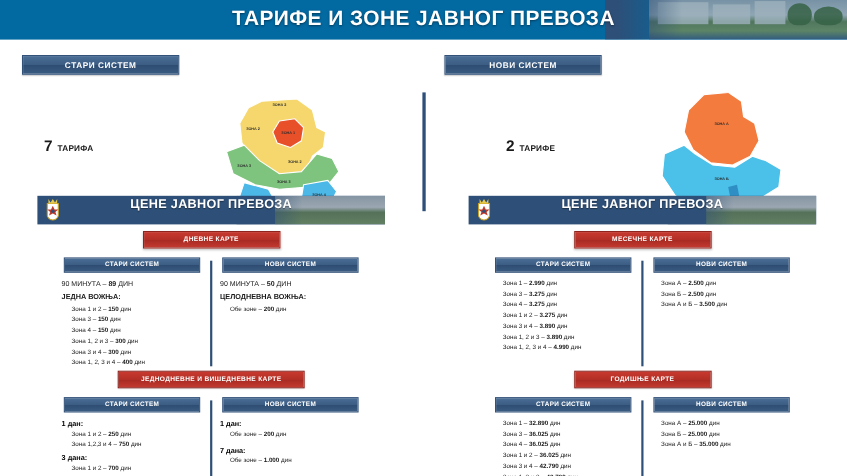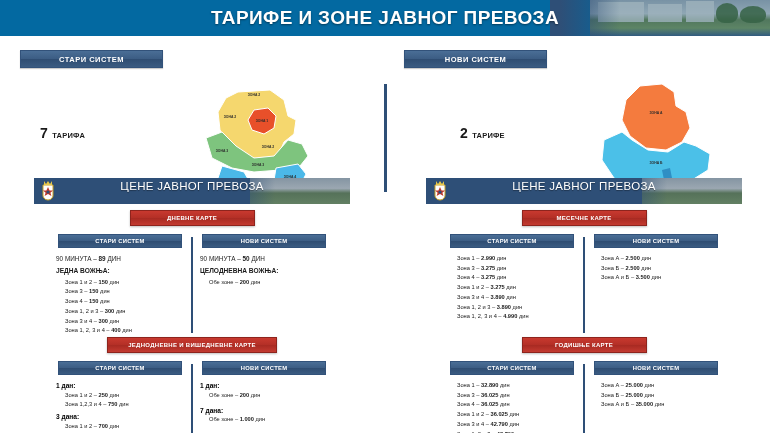--- a/index.html
+++ b/index.html
@@ -94,21 +94,21 @@
   .panel-header .ph-fade {
     position:absolute; right:75px; top:0; width:60px; height:26px;
     background: linear-gradient(to left, rgba(46,79,119,0), #2e4f77 90%);
   }
   .crest {
     position: relative; z-index:3; width: 16px; height: 20px; margin-left: 6px; flex:0 0 auto;
   }
   .panel-header .ph-title {
     position: absolute; left:0; top:0; width: 100%; height: 16px; z-index:2;
     display:flex; align-items:center; justify-content:center;
-    color:#fff; font-size: 11.5px; font-weight: normal; letter-spacing:.3px;
+    color:#fff; font-size: 11.5px; font-weight: bold; letter-spacing:.3px;
     text-shadow: 0 1px 1px rgba(0,0,0,.4);
   }
 
   .redbtn {
     position: relative; margin: 6px auto 0; width: 125px; height: 16px;
     background: linear-gradient(to bottom, #c8392f 0%, #b32f26 50%, #a82a22 52%, #c33a30 100%);
     border: 1px solid #8e241d;
     display:flex; align-items:center; justify-content:center;
     color:#fff; font-size: 6px; font-weight: bold; letter-spacing:.3px;
     box-shadow: 0 1px 2px rgba(0,0,0,.25);

